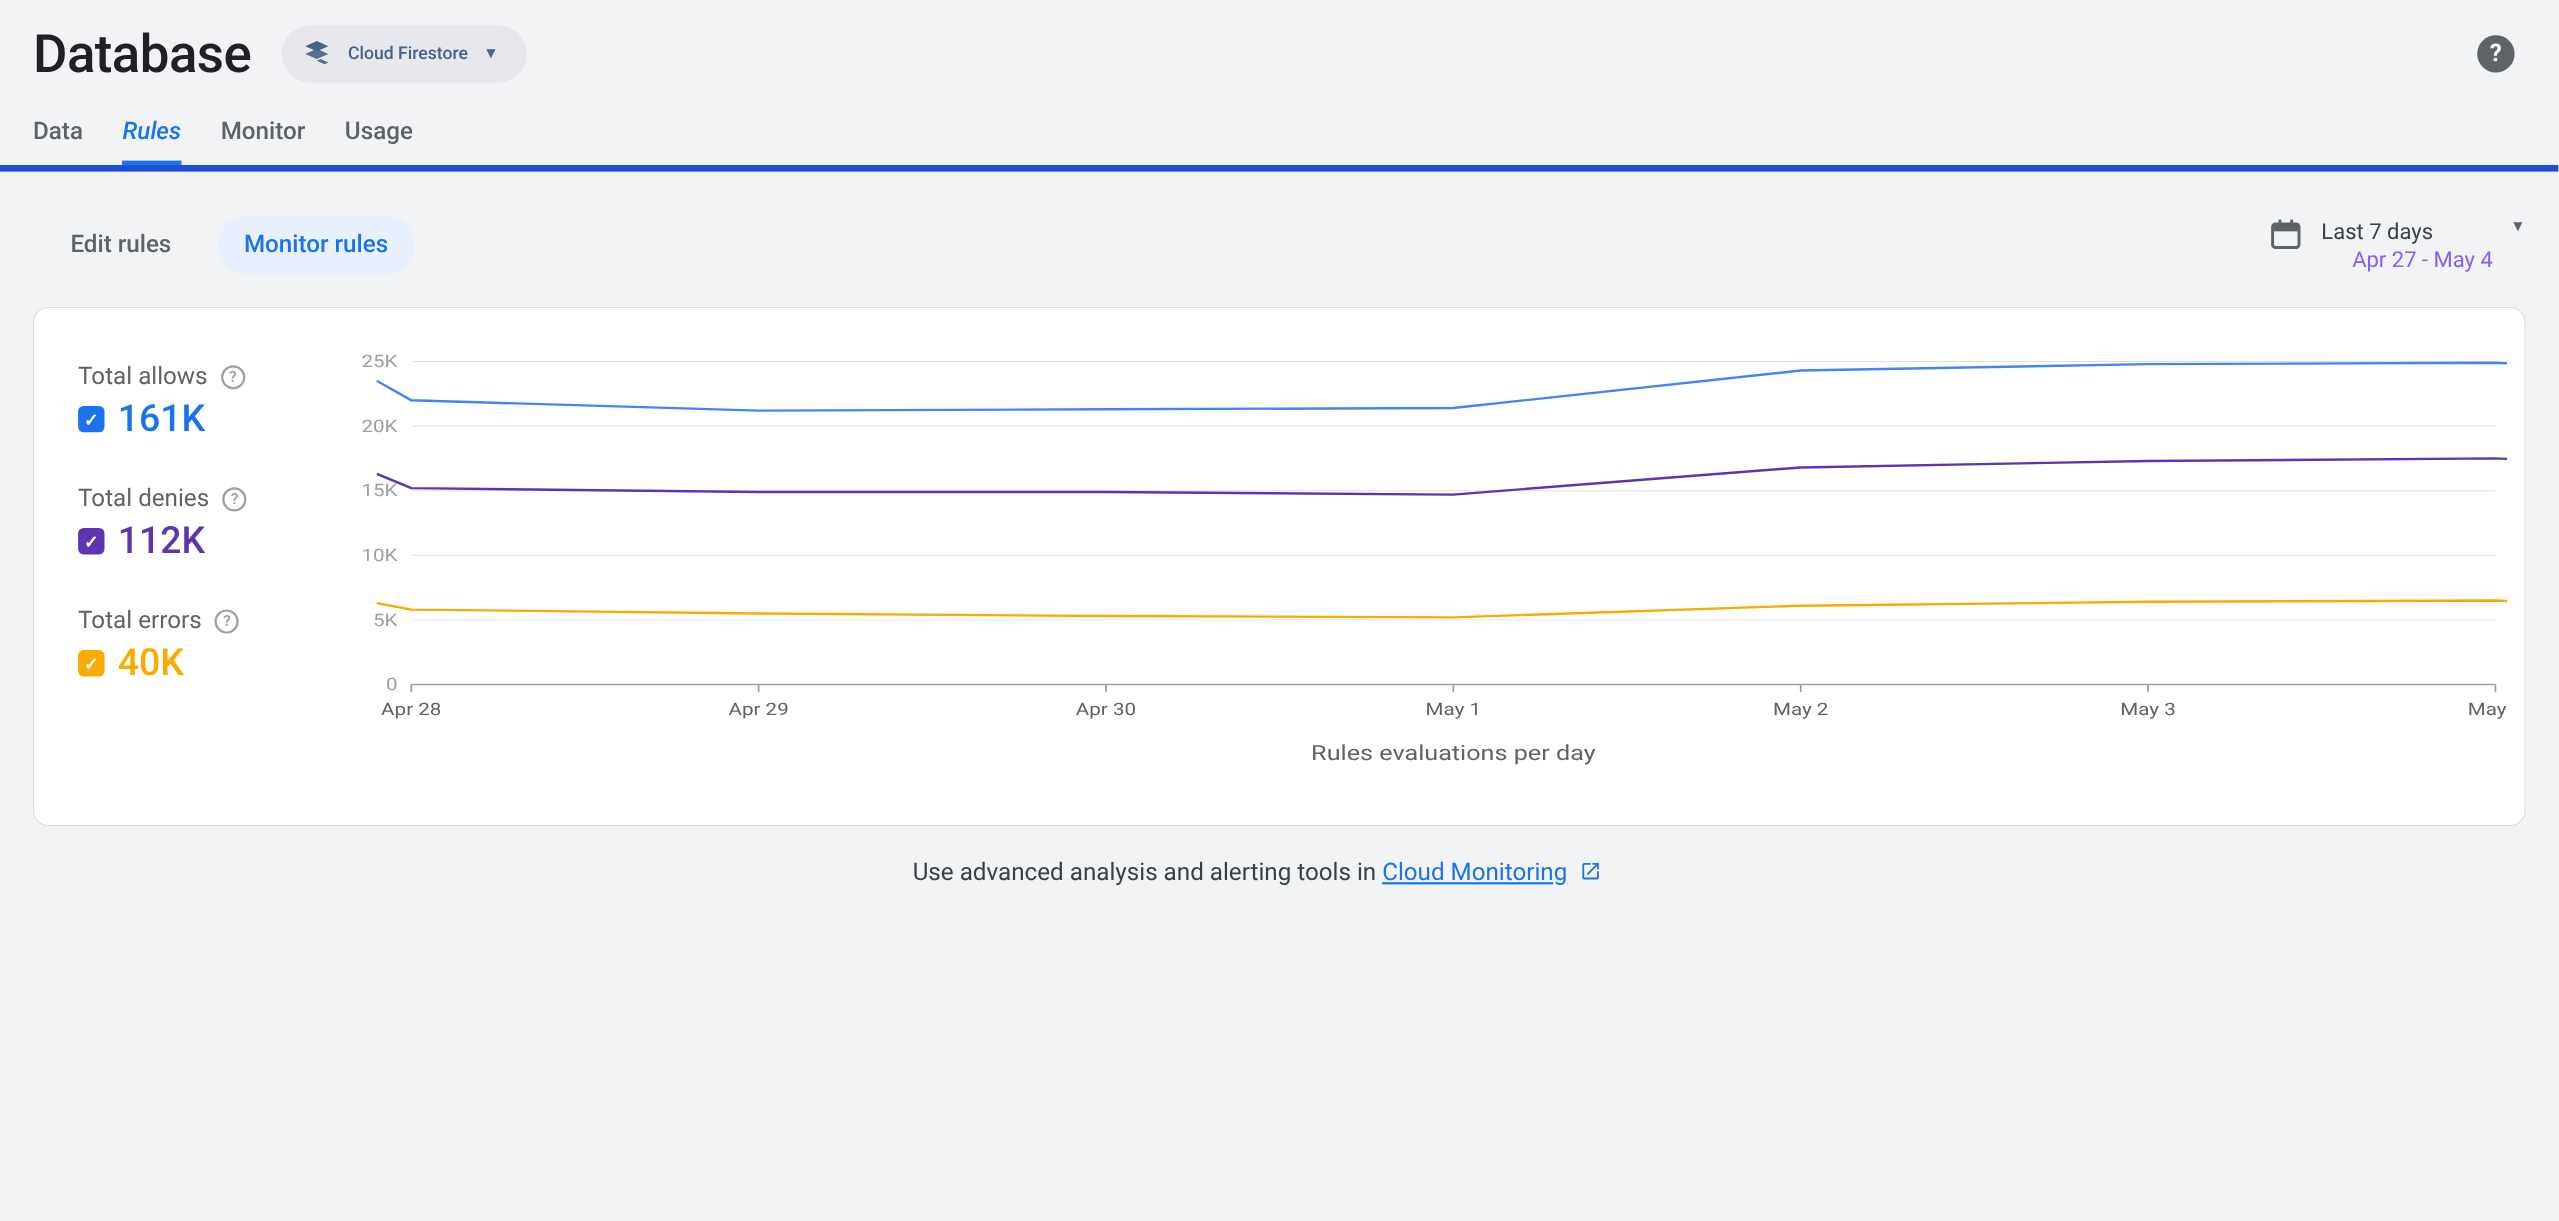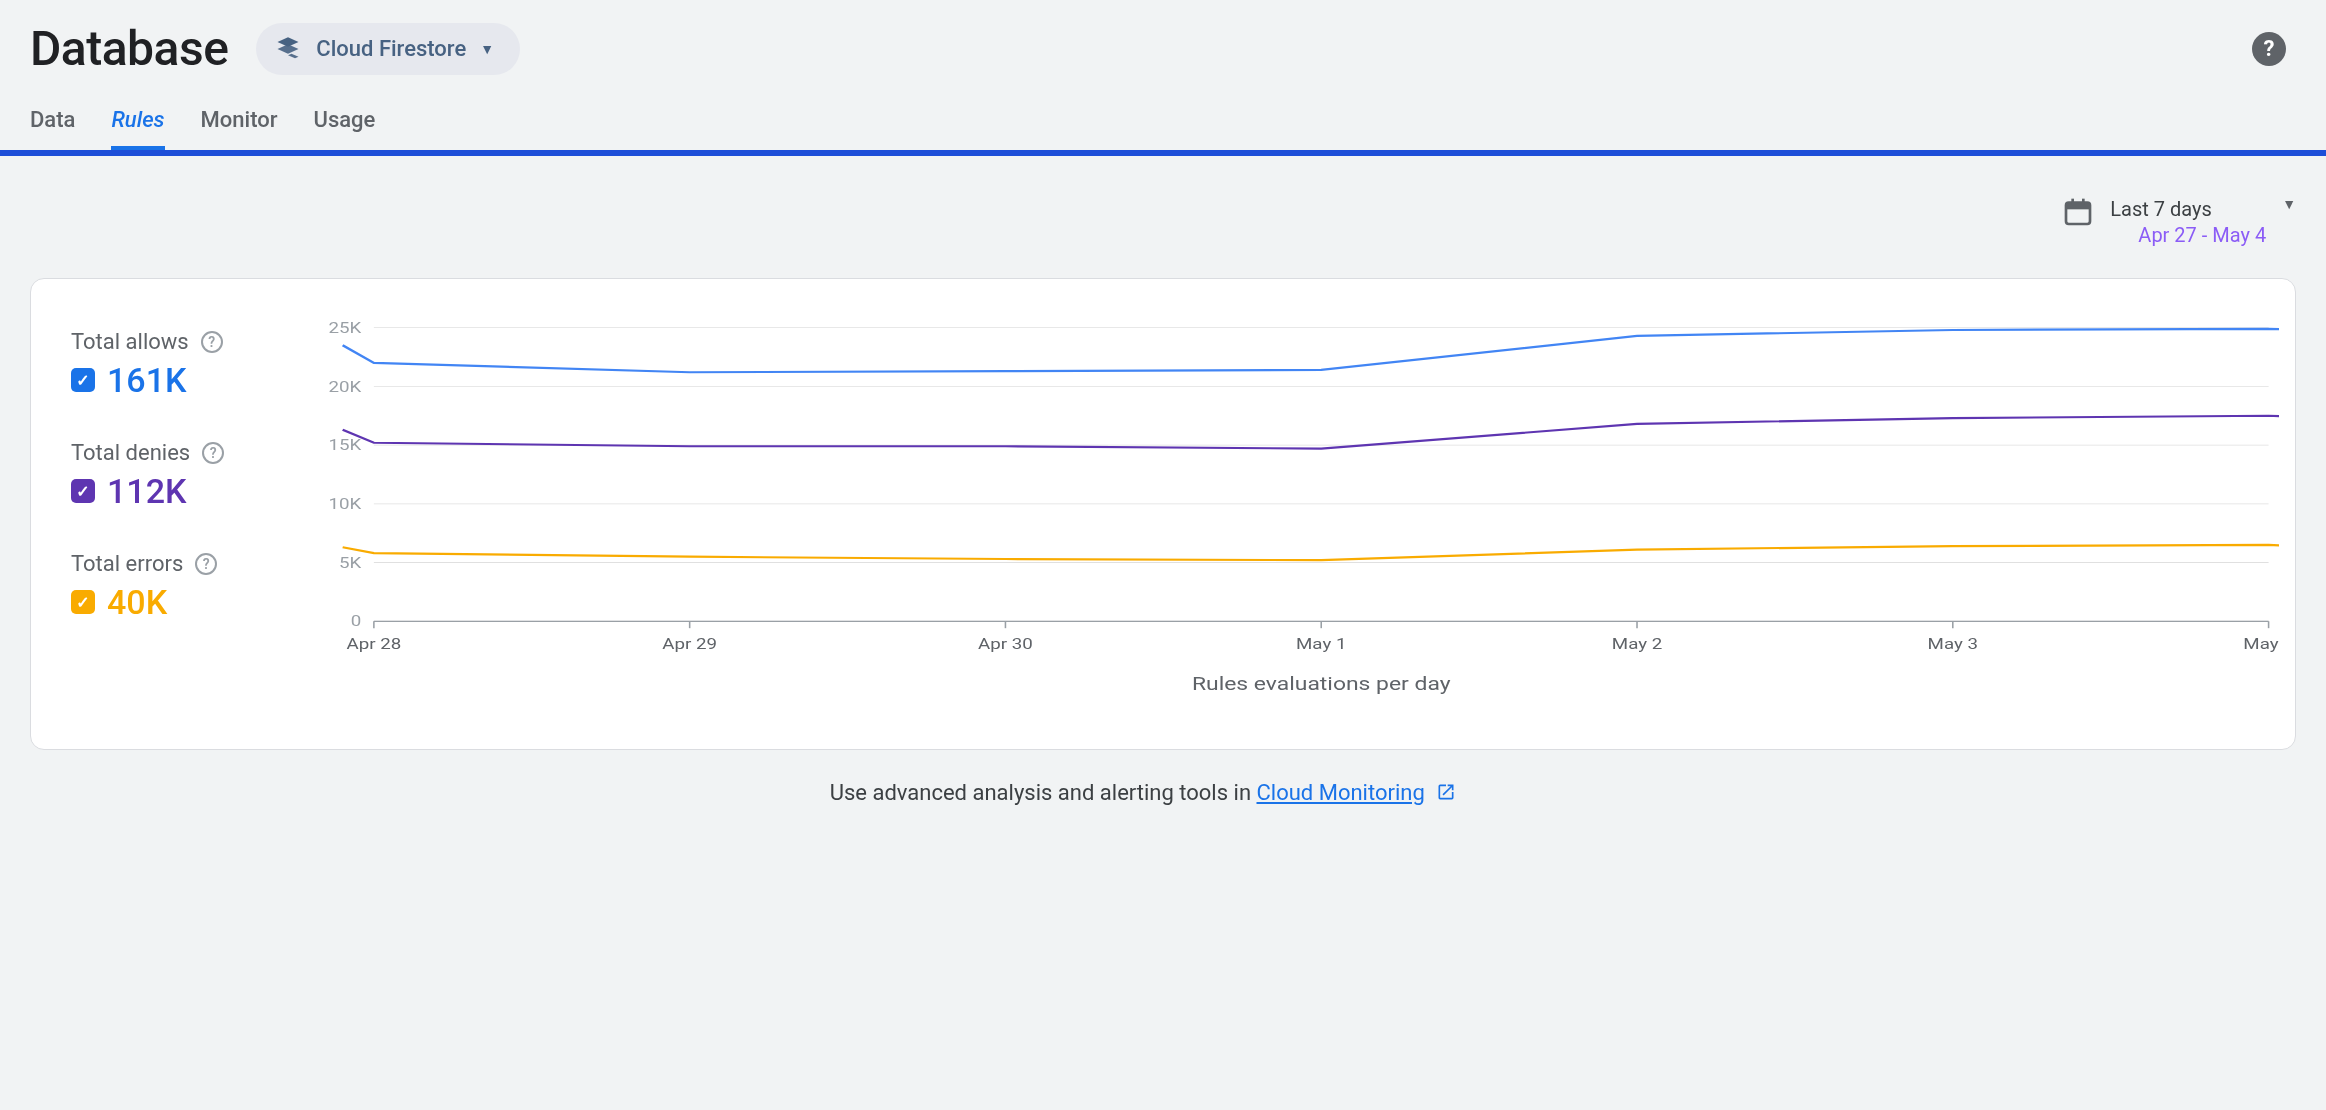--- a/index.html
+++ b/index.html
@@ -27,21 +27,21 @@
     display: inline-flex;
     align-items: center;
     gap: 14px;
     background: #e6e8ee;
     border-radius: 30px;
     padding: 12px 26px 12px 18px;
     cursor: pointer;
     color: #476282;
   }
   .db-selector-label {
-    font-size: 22px;
+    font-size: 16px;
     font-weight: 500;
     color: #476282;
   }
   .db-selector svg.firestore-icon { width: 28px; height: 28px; }
   .db-selector .chev { font-size: 14px; color: #476282; }
   .help-circle {
     margin-left: auto;
     margin-right: 10px;
     width: 34px; height: 34px;
     border-radius: 50%;
@@ -177,20 +177,24 @@
 </div>
 
 <div class="tabs-row">
   <div class="tab">Data</div>
   <div class="tab active">Rules</div>
   <div class="tab">Monitor</div>
   <div class="tab">Usage</div>
 </div>
 
 <div class="subbar">
+  <div class="subtab-group">
+    <div class="subtab">Edit rules</div>
+    <div class="subtab active">Monitor rules</div>
+  </div>
   <div class="range-selector">
     <svg width="32" height="32" viewBox="0 0 24 24">
       <rect x="3" y="5" width="18" height="16" rx="2" fill="none" stroke="#5f6368" stroke-width="2"></rect>
       <rect x="3" y="5" width="18" height="5" fill="#5f6368"></rect>
       <rect x="7" y="2" width="2" height="5" fill="#5f6368"></rect>
       <rect x="15" y="2" width="2" height="5" fill="#5f6368"></rect>
     </svg>
     <div class="range-text">
       <div class="line1">Last 7 days</div>
       <div class="line2">Apr 27 - May 4</div>

